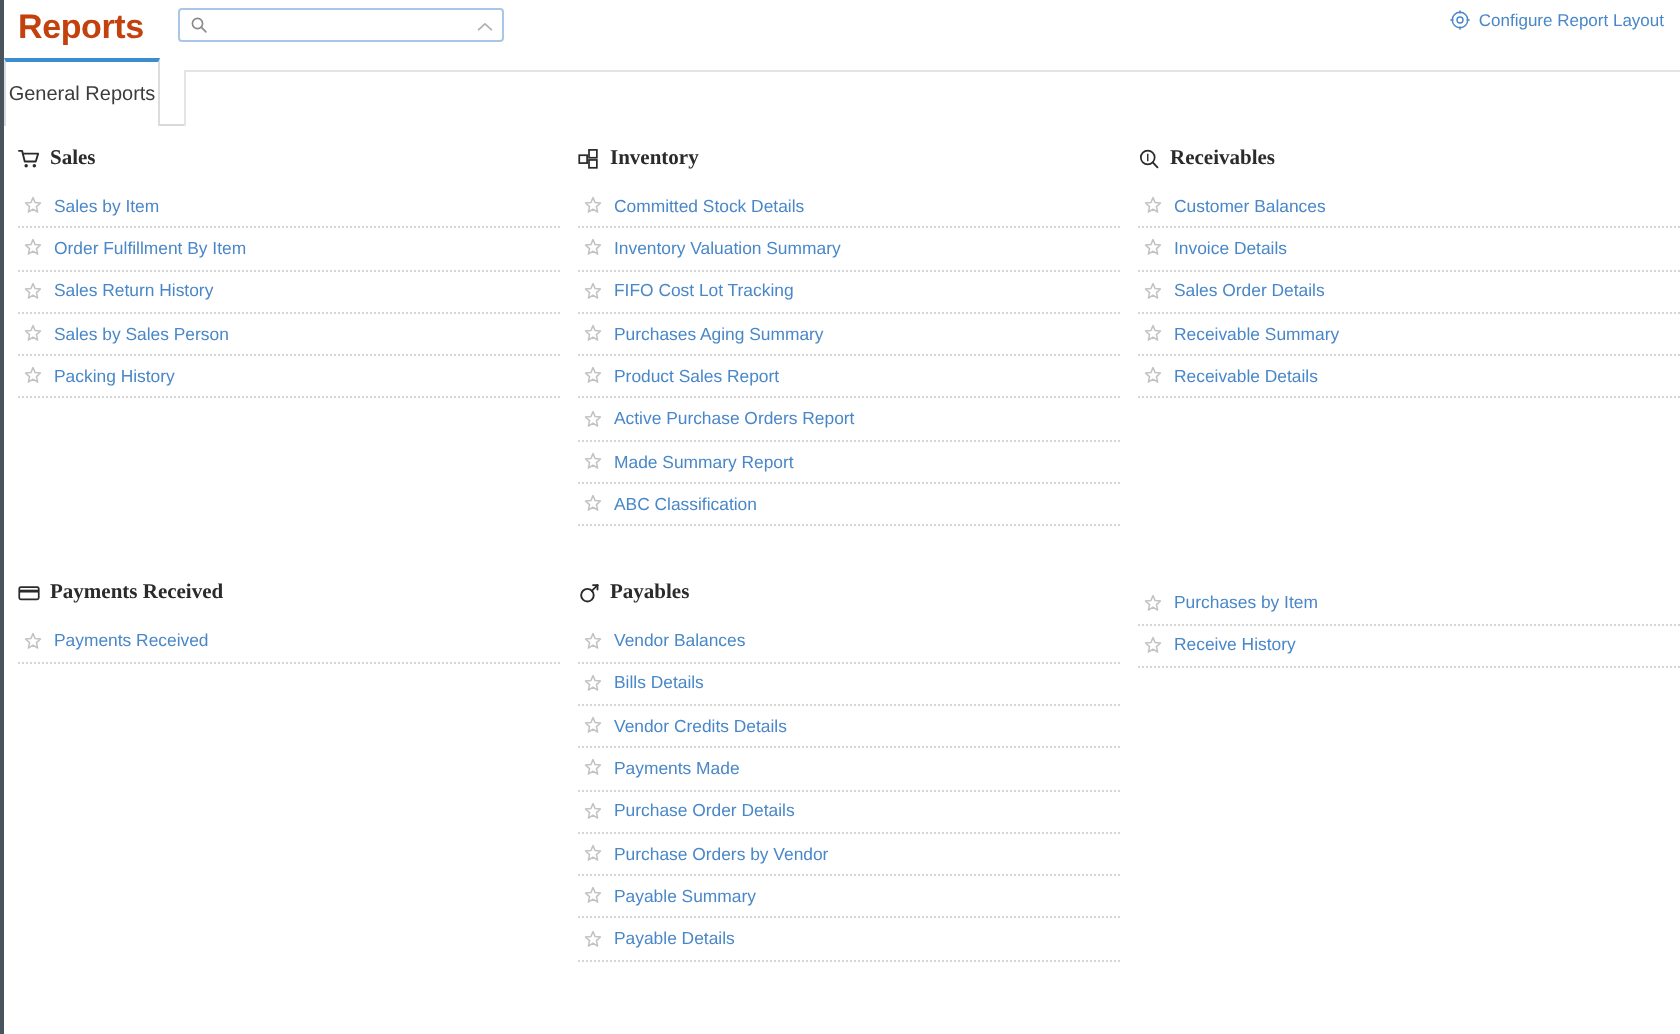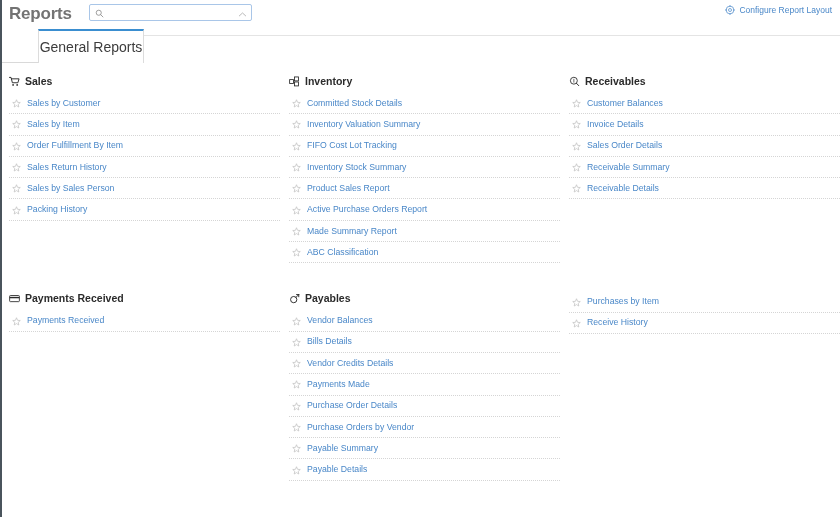--- a/index.html
+++ b/index.html
@@ -26,21 +26,21 @@
     position: relative;
     height: 28px;
     display: flex;
     align-items: center;
     padding-left: 9px;
     background: #ffffff;
   }
   .page-title {
     font-size: 17px;
     font-weight: bold;
-    color: #737373;
+    color: #c2410c;
     letter-spacing: -0.2px;
     line-height: 1;
     padding-bottom: 2px;
   }
   .search-wrap {
     position: absolute;
     left: 89px;
     top: 4px;
     width: 163px;
     height: 17px;
@@ -84,34 +84,33 @@
   
   .tabbar {
     position: relative;
     height: 34px;
     margin-top: 1px;
   }
   .tab {
     position: absolute;
     left: 2px;
     top: 0;
-    width: 106px;
+    width: 78px;
     height: 34px;
     border: 1px solid #dcdcdc;
     border-top: 2px solid #3a8ed0;
     border-bottom: none;
     background: #ffffff;
     display: flex;
     align-items: center;
     justify-content: center;
-    font-size: 14px;
+    font-size: 10px;
     color: #3c3c3c;
     cursor: pointer;
     z-index: 3;
-    margin-left: 36px;
   }
   .tab-filler {
     position: absolute;
     left: 92px;
     right: 0;
     bottom: 0;
     top: 6px;
     border: 1px solid #e4e4e4;
     border-right: none;
     border-bottom: none;
@@ -135,27 +134,27 @@
     display: grid;
     grid-template-columns: 280px 280px 280px;
     padding-left: 9px;
     padding-top: 11px;
   }
   .cell { padding-right: 0; }
   .col-block { width: 271px; }
 
   .sec-head {
     display: flex;
-    align-items: center;
     gap: 5px;
     font-size: 10.5px;
     font-weight: bold;
     color: #2b2b2b;
     margin-bottom: 5px;
     height: 14px;
+    font-family: Liberation Serif, serif;
   }
   .sec-head svg { display: block; flex: 0 0 auto; }
 
   .rep-list { list-style: none; }
   .rep-item {
     display: flex;
     align-items: center;
     gap: 6px;
     height: 21.3px;
     border-bottom: 1px dotted #d5d5d5;
@@ -236,28 +235,20 @@
           </span>
           <span>Sales</span>
         </div>
         <ul class="rep-list">
           <li class="rep-item">
             <span class="star">
               <svg width="9" height="9" viewBox="0 0 12 12">
                   <path d="M6 1 L7.4 4.4 L11 4.7 L8.3 7.1 L9.1 10.7 L6 8.8 L2.9 10.7 L3.7 7.1 L1 4.7 L4.6 4.4 Z" fill="none" stroke="#c2c2c2" stroke-width="1" stroke-linejoin="round"></path>
                 </svg>
             </span>
-            <a class="rep-link">Sales by Customer</a>
-          </li>
-          <li class="rep-item">
-            <span class="star">
-              <svg width="9" height="9" viewBox="0 0 12 12">
-                  <path d="M6 1 L7.4 4.4 L11 4.7 L8.3 7.1 L9.1 10.7 L6 8.8 L2.9 10.7 L3.7 7.1 L1 4.7 L4.6 4.4 Z" fill="none" stroke="#c2c2c2" stroke-width="1" stroke-linejoin="round"></path>
-                </svg>
-            </span>
             <a class="rep-link">Sales by Item</a>
           </li>
           <li class="rep-item">
             <span class="star">
               <svg width="9" height="9" viewBox="0 0 12 12">
                   <path d="M6 1 L7.4 4.4 L11 4.7 L8.3 7.1 L9.1 10.7 L6 8.8 L2.9 10.7 L3.7 7.1 L1 4.7 L4.6 4.4 Z" fill="none" stroke="#c2c2c2" stroke-width="1" stroke-linejoin="round"></path>
                 </svg>
             </span>
             <a class="rep-link">Order Fulfillment By Item</a>
           </li>
@@ -325,21 +316,21 @@
                 </svg>
             </span>
             <a class="rep-link">FIFO Cost Lot Tracking</a>
           </li>
           <li class="rep-item">
             <span class="star">
               <svg width="9" height="9" viewBox="0 0 12 12">
                   <path d="M6 1 L7.4 4.4 L11 4.7 L8.3 7.1 L9.1 10.7 L6 8.8 L2.9 10.7 L3.7 7.1 L1 4.7 L4.6 4.4 Z" fill="none" stroke="#c2c2c2" stroke-width="1" stroke-linejoin="round"></path>
                 </svg>
             </span>
-            <a class="rep-link">Inventory Stock Summary</a>
+            <a class="rep-link">Purchases Aging Summary</a>
           </li>
           <li class="rep-item">
             <span class="star">
               <svg width="9" height="9" viewBox="0 0 12 12">
                   <path d="M6 1 L7.4 4.4 L11 4.7 L8.3 7.1 L9.1 10.7 L6 8.8 L2.9 10.7 L3.7 7.1 L1 4.7 L4.6 4.4 Z" fill="none" stroke="#c2c2c2" stroke-width="1" stroke-linejoin="round"></path>
                 </svg>
             </span>
             <a class="rep-link">Product Sales Report</a>
           </li>
           <li class="rep-item">

